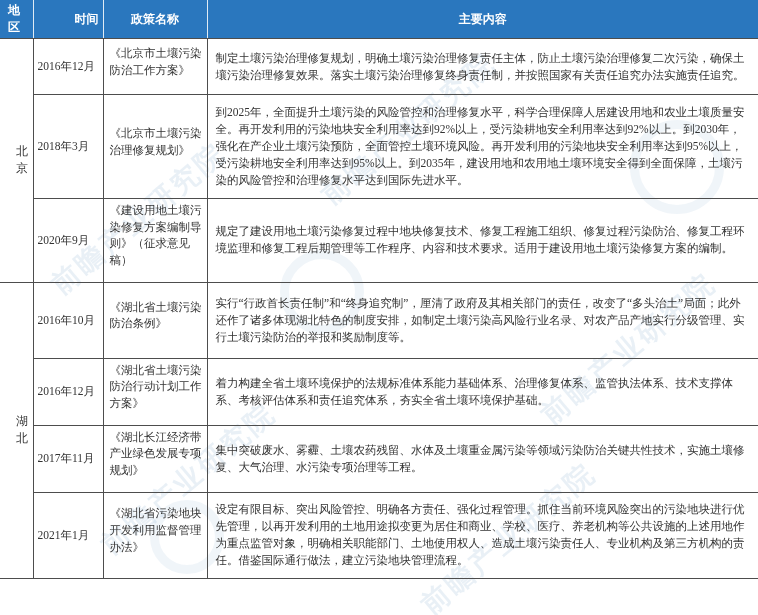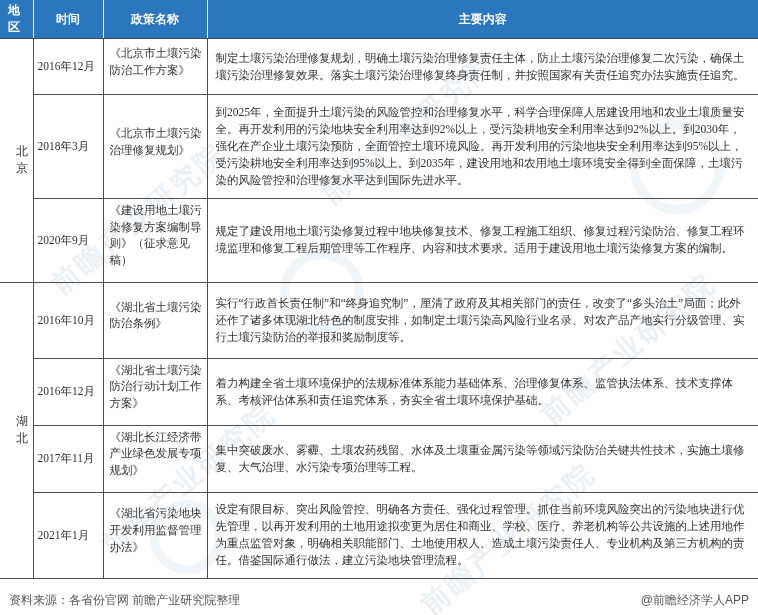--- a/index.html
+++ b/index.html
@@ -26,21 +26,21 @@
   }
 
   table.policy{
     width:758px;border-collapse:collapse;table-layout:fixed;background:transparent;
   }
   table.policy th{
     background:#2A77BE;color:#ffffff;font-size:12px;font-weight:bold;
     border-bottom:1px solid #4d4d4d;padding:2px 4px;height:24px;
   }
   table.policy th.h-region{text-align:left;padding-left:8px;}
-  table.policy th.h-date{text-align:center;padding-left:4px;border-left:1px solid rgba(255,255,255,0.85);}
+  table.policy th.h-date{text-align:right;padding-left:4px;border-left:1px solid rgba(255,255,255,0.85);}
   table.policy th.h-policy{text-align:center;border-left:1px solid rgba(255,255,255,0.85);}
   table.policy th.h-content{text-align:center;border-left:1px solid rgba(255,255,255,0.85);}
 
   table.policy td{
     vertical-align:middle;color:#333333;border-bottom:1px solid #4d4d4d;
     font-family:"Liberation Serif","DejaVu Serif",serif;background:transparent;
   }
   td.c-region{
     text-align:center;font-size:12px;color:#333;padding:0 16px;margin-top:20px;
   }
@@ -130,19 +130,15 @@
           <td class="c-content">集中突破废水、雾霾、土壤农药残留、水体及土壤重金属污染等领域污染防治关键共性技术，实施土壤修复、大气治理、水污染专项治理等工程。</td>
         </tr>
         <tr class="rh7">
           <td class="c-date">2021年1月</td>
           <td class="c-policy">《湖北省污染地块开发利用监督管理办法》</td>
           <td class="c-content">设定有限目标、突出风险管控、明确各方责任、强化过程管理。抓住当前环境风险突出的污染地块进行优先管理，以再开发利用的土地用途拟变更为居住和商业、学校、医疗、养老机构等公共设施的上述用地作为重点监管对象，明确相关职能部门、土地使用权人、造成土壤污染责任人、专业机构及第三方机构的责任。借鉴国际通行做法，建立污染地块管理流程。</td>
         </tr>
       </tbody>
     </table>
 
-    <div class="footer">
-      <span>资料来源：各省份官网 前瞻产业研究院整理</span>
-      <span>@前瞻经济学人APP</span>
-    </div>
   </div>
 
 </div>
 
 </body></html>

